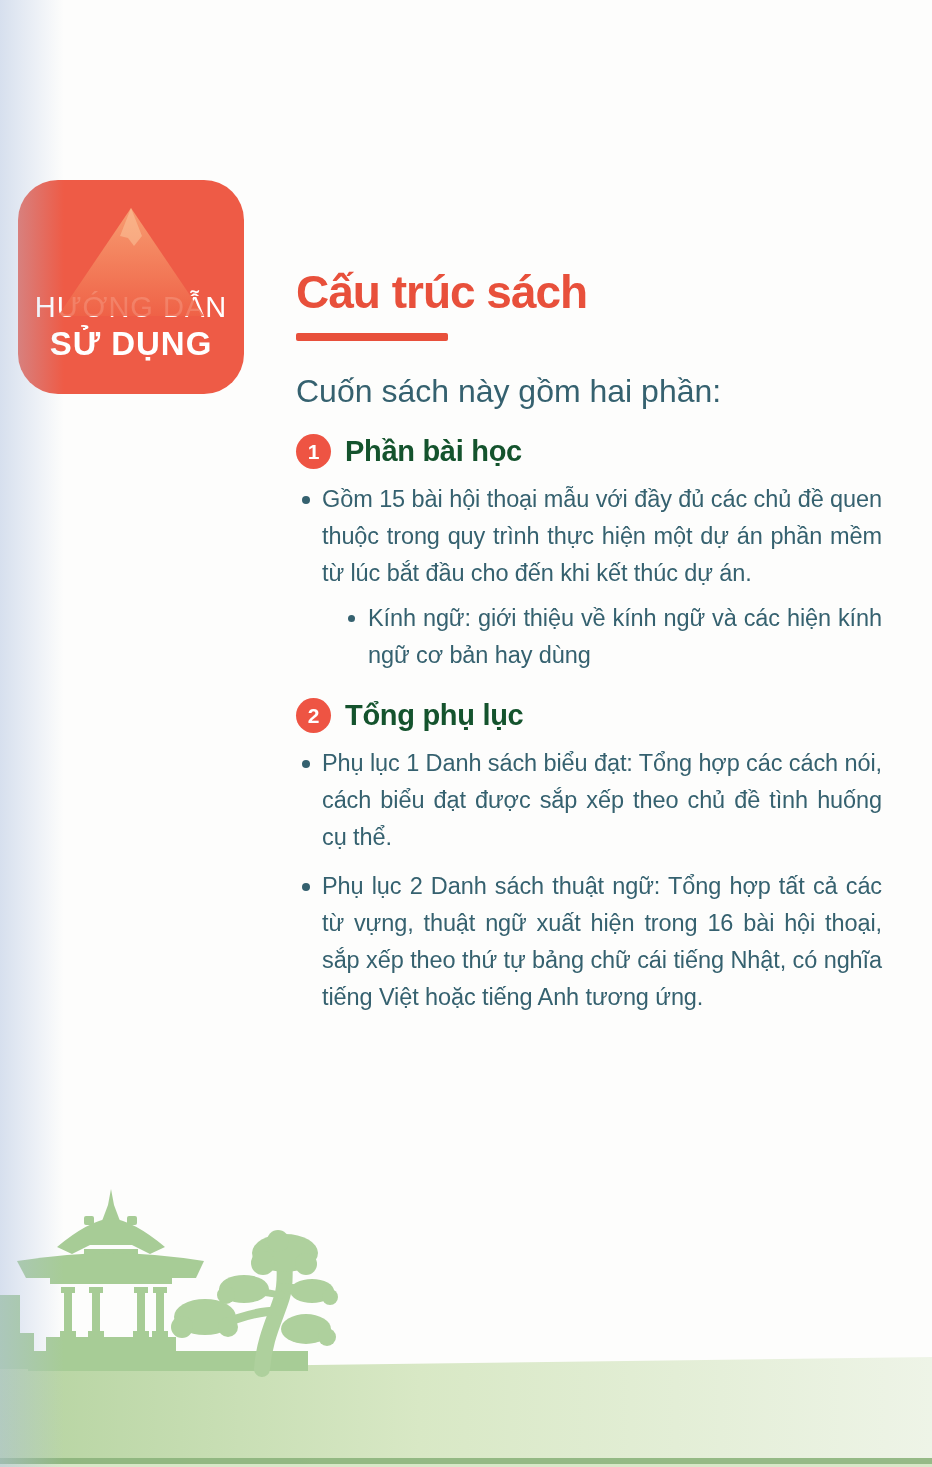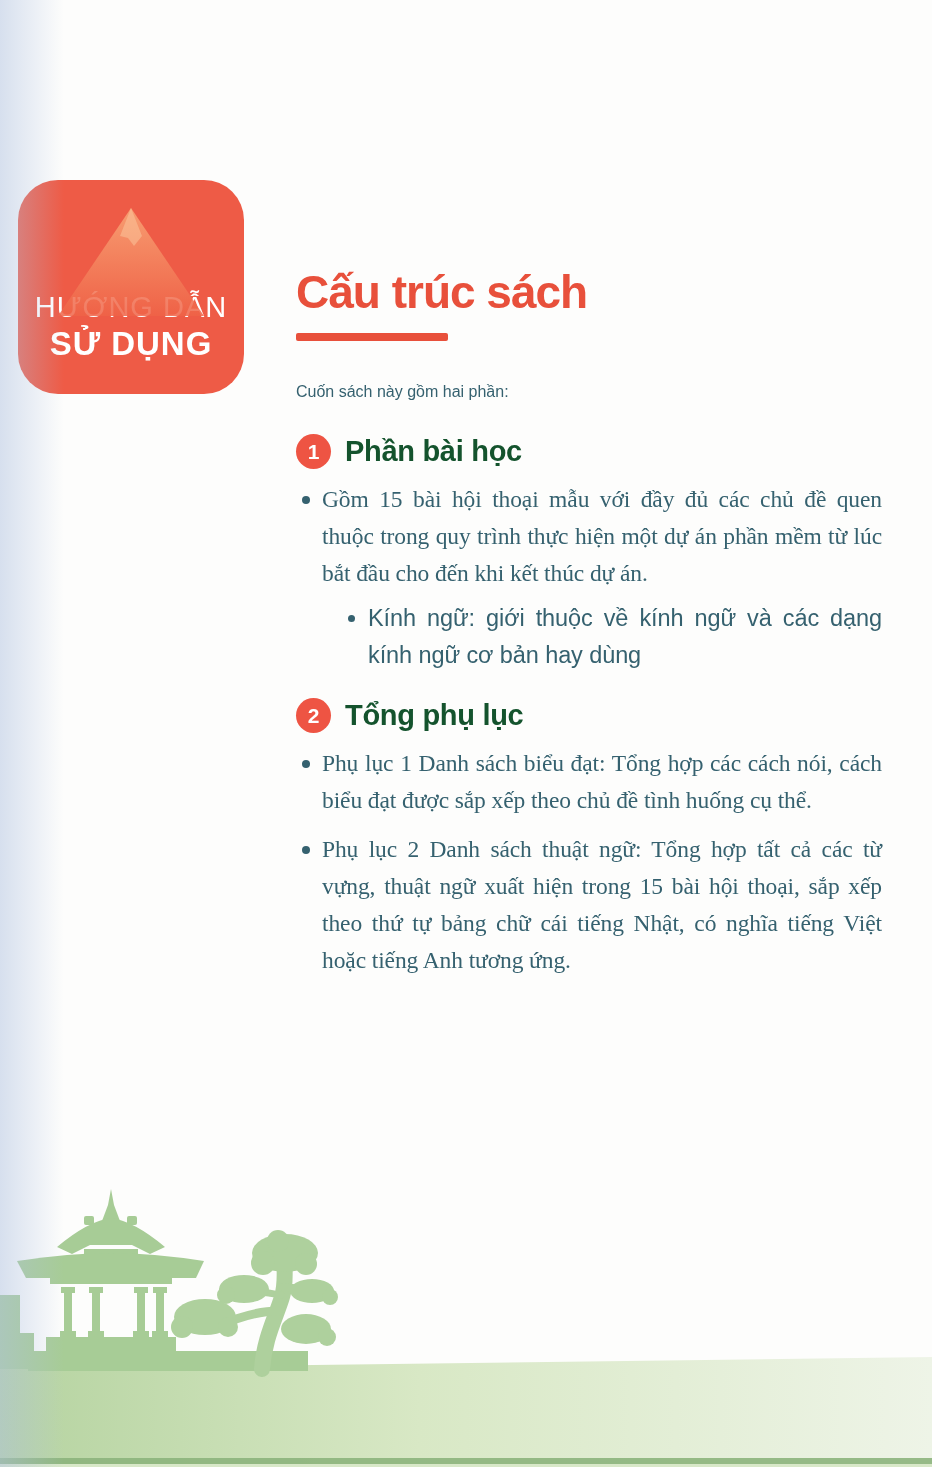--- a/index.html
+++ b/index.html
@@ -41,38 +41,37 @@
     margin-top:31px;
   }
   .page-title{
     margin:0;font-size:46px;line-height:50px;font-weight:700;color:#e8503b;
     letter-spacing:-1px;
   }
   .title-bar{
     margin-top:16px;width:152px;height:8px;background:#e8503b;border-radius:2px;
   }
   .intro{
-    margin:32px 0 0 0;font-size:16px;line-height:37px;
+    margin:32px 0 0 0;font-size:32px;line-height:37px;
   }
   .sec-head{
     margin-top:24px;display:flex;align-items:center;gap:14px;
   }
   .num{
     width:35px;height:35px;border-radius:50%;background:#ee5443;color:#ffffff;
     display:inline-flex;align-items:center;justify-content:center;
     font-size:21px;font-weight:700;flex:0 0 auto;
   }
   .sec-title{
     font-size:29px;font-weight:700;color:#14532d;letter-spacing:-0.3px;
   }
   .bullet{
     position:relative;margin-top:12px;padding-left:26px;
     font-size:23.5px;line-height:37px;letter-spacing:-0.1px;
     text-align:justify;
-    font-family:Liberation Serif, serif;
   }
   .bullet .dot{
     position:absolute;left:6px;top:15px;width:8px;height:8px;border-radius:50%;
     background:#35616f;
   }
   .sub-bullet{
     position:relative;margin-top:8px;padding-left:72px;
     font-size:23.5px;line-height:37px;letter-spacing:-0.1px;
     text-align:justify;
   }
@@ -118,37 +117,37 @@
     </div>
 
     <div class="bullet">
       <span class="dot"></span>
       <span>Gồm 15 bài hội thoại mẫu với đầy đủ các chủ đề quen thuộc trong quy trình thực hiện một dự án phần mềm từ lúc bắt đầu cho đến khi kết thúc dự án.</span>
     </div>
 
 
     <div class="sub-bullet">
       <span class="dot"></span>
-      <span>Kính ngữ: giới thuộc về kính ngữ và các dạng kính ngữ cơ bản hay dùng</span>
+      <span>Kính ngữ: giới thiệu về kính ngữ và các hiện kính ngữ cơ bản hay dùng</span>
     </div>
 
 
     <div class="sec-head">
       <span class="num">2</span>
       <span class="sec-title">Tổng phụ lục</span>
     </div>
 
     <div class="bullet">
       <span class="dot"></span>
       <span>Phụ lục 1 Danh sách biểu đạt: Tổng hợp các cách nói, cách biểu đạt được sắp xếp theo chủ đề tình huống cụ thể.</span>
     </div>
 
     <div class="bullet">
       <span class="dot"></span>
-      <span>Phụ lục 2 Danh sách thuật ngữ: Tổng hợp tất cả các từ vựng, thuật ngữ xuất hiện trong 15 bài hội thoại, sắp xếp theo thứ tự bảng chữ cái tiếng Nhật, có nghĩa tiếng Việt hoặc tiếng Anh tương ứng.</span>
+      <span>Phụ lục 2 Danh sách thuật ngữ: Tổng hợp tất cả các từ vựng, thuật ngữ xuất hiện trong 16 bài hội thoại, sắp xếp theo thứ tự bảng chữ cái tiếng Nhật, có nghĩa tiếng Việt hoặc tiếng Anh tương ứng.</span>
     </div>
   </div>
 
   <svg class="illustration" width="932" height="320" viewBox="0 0 932 320">
     <defs>
       <linearGradient id="bandGrad" x1="0" y1="0" x2="1" y2="0">
         <stop offset="0" stop-color="#b5d3a0"></stop>
         <stop offset="0.45" stop-color="#d8e8c5"></stop>
         <stop offset="1" stop-color="#eef4e7"></stop>
       </linearGradient>

